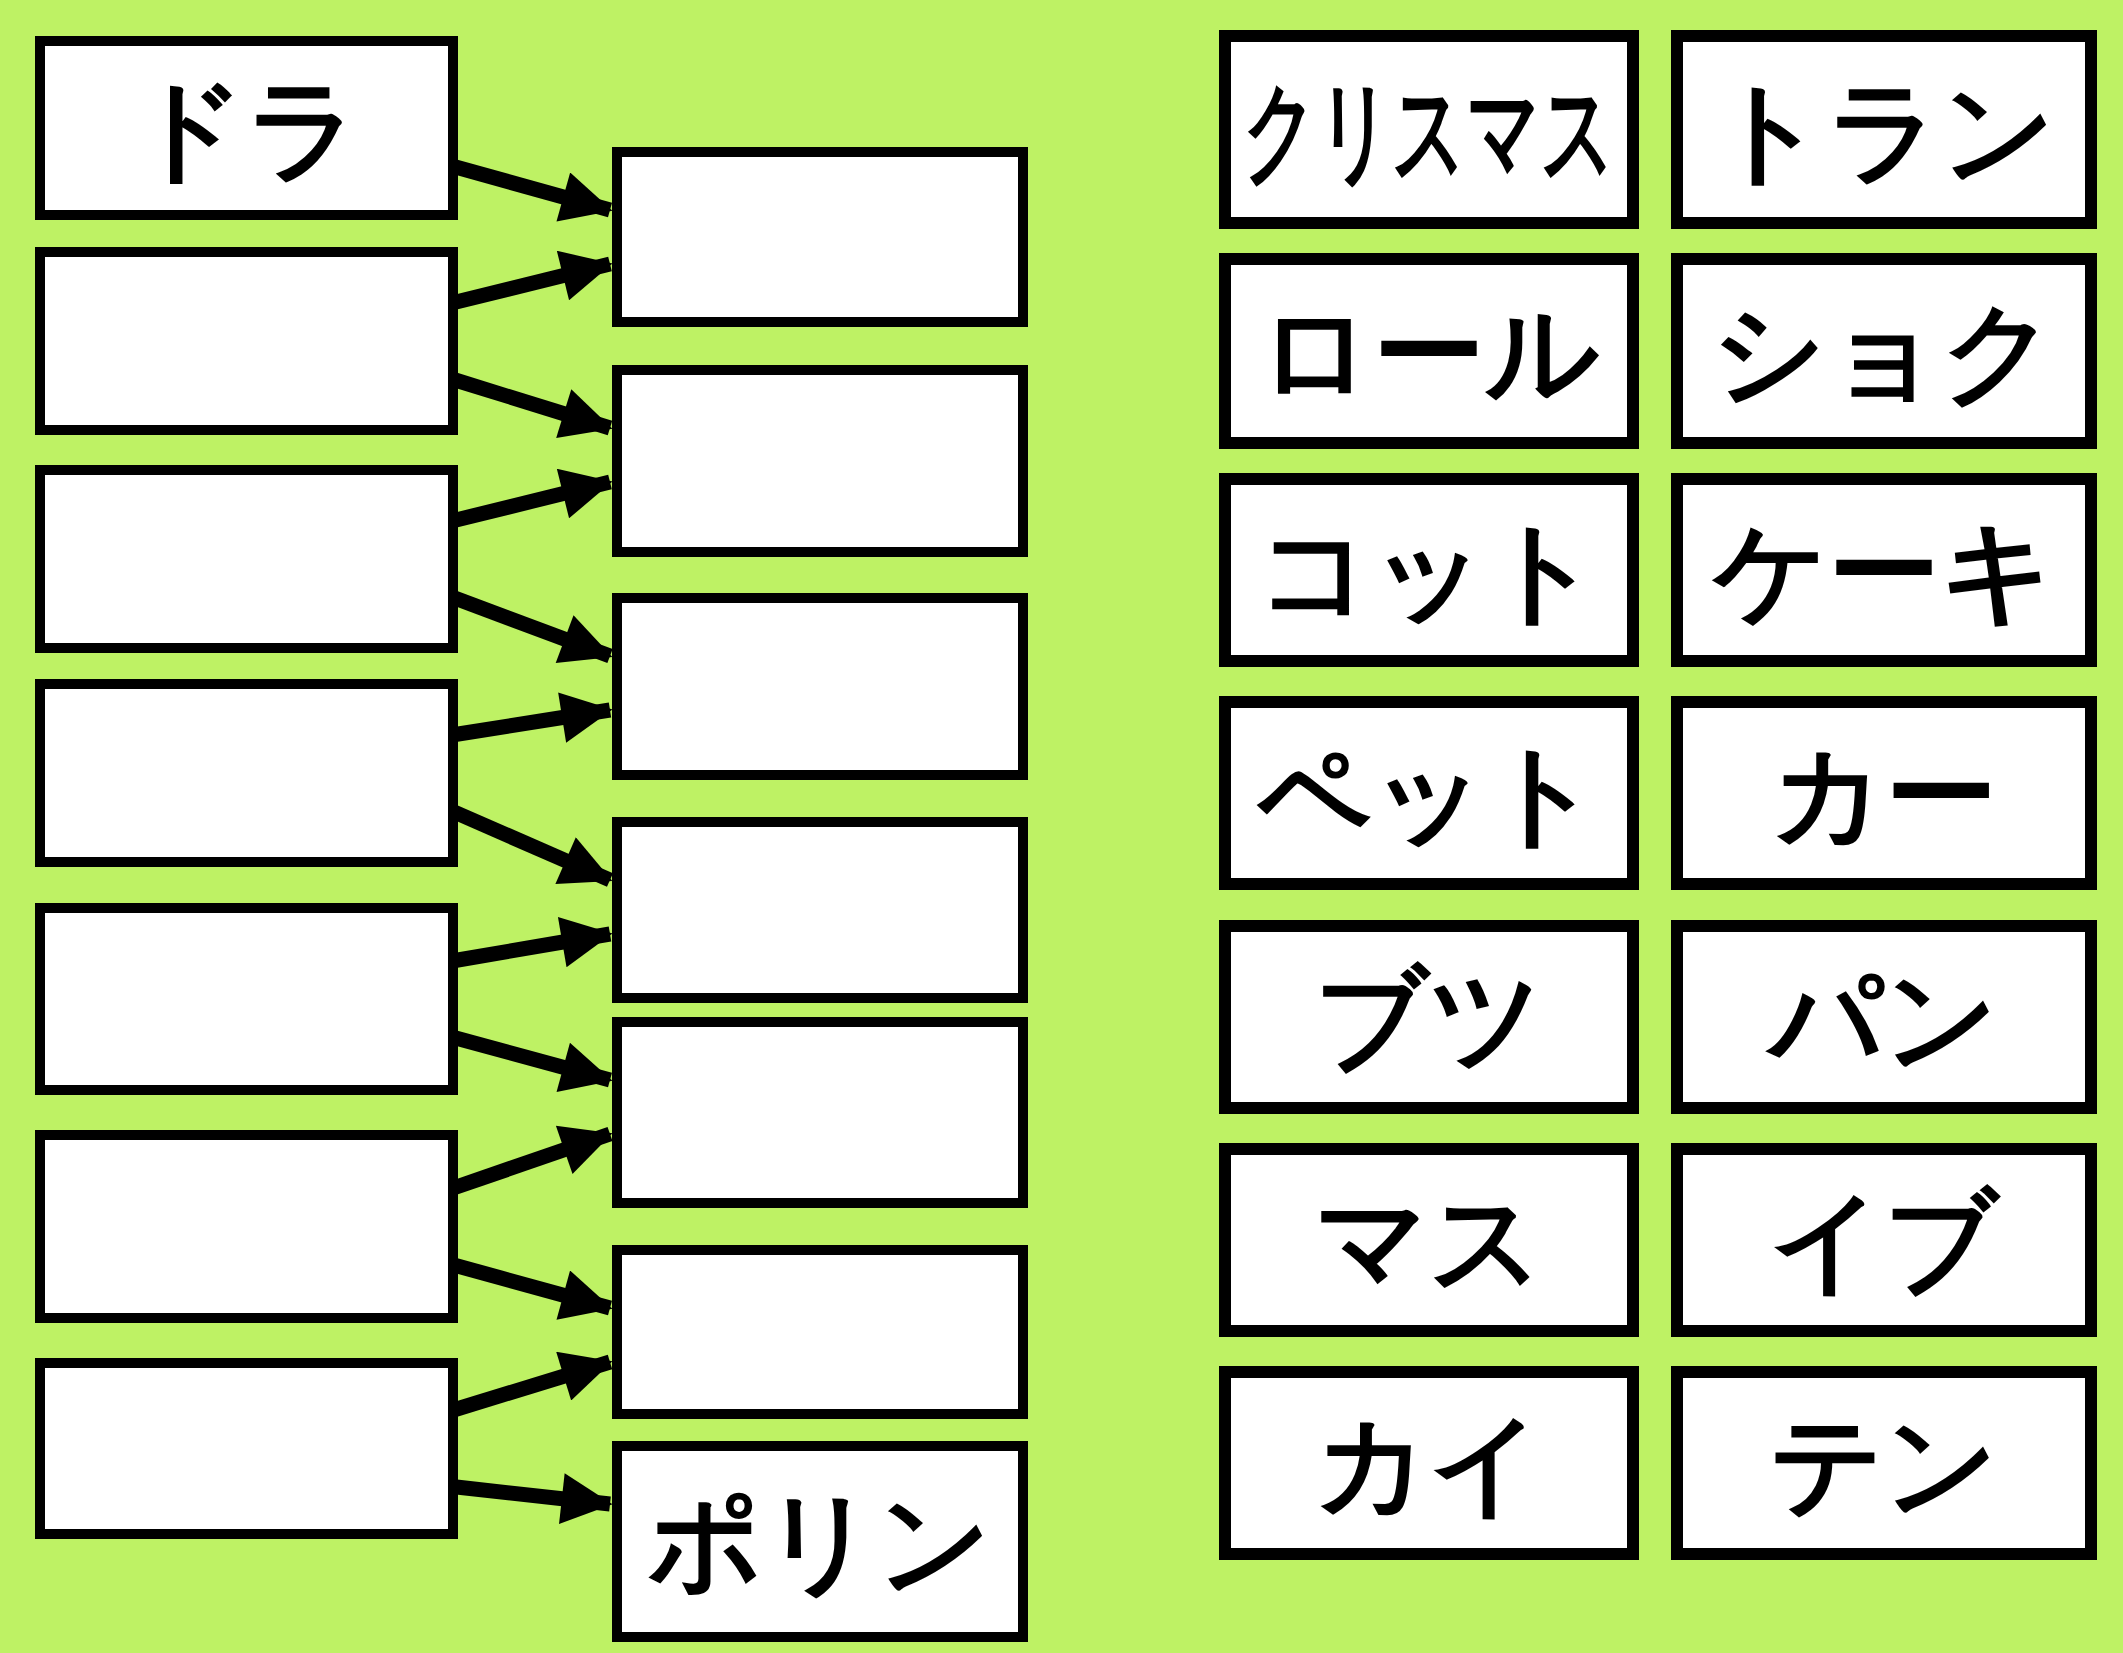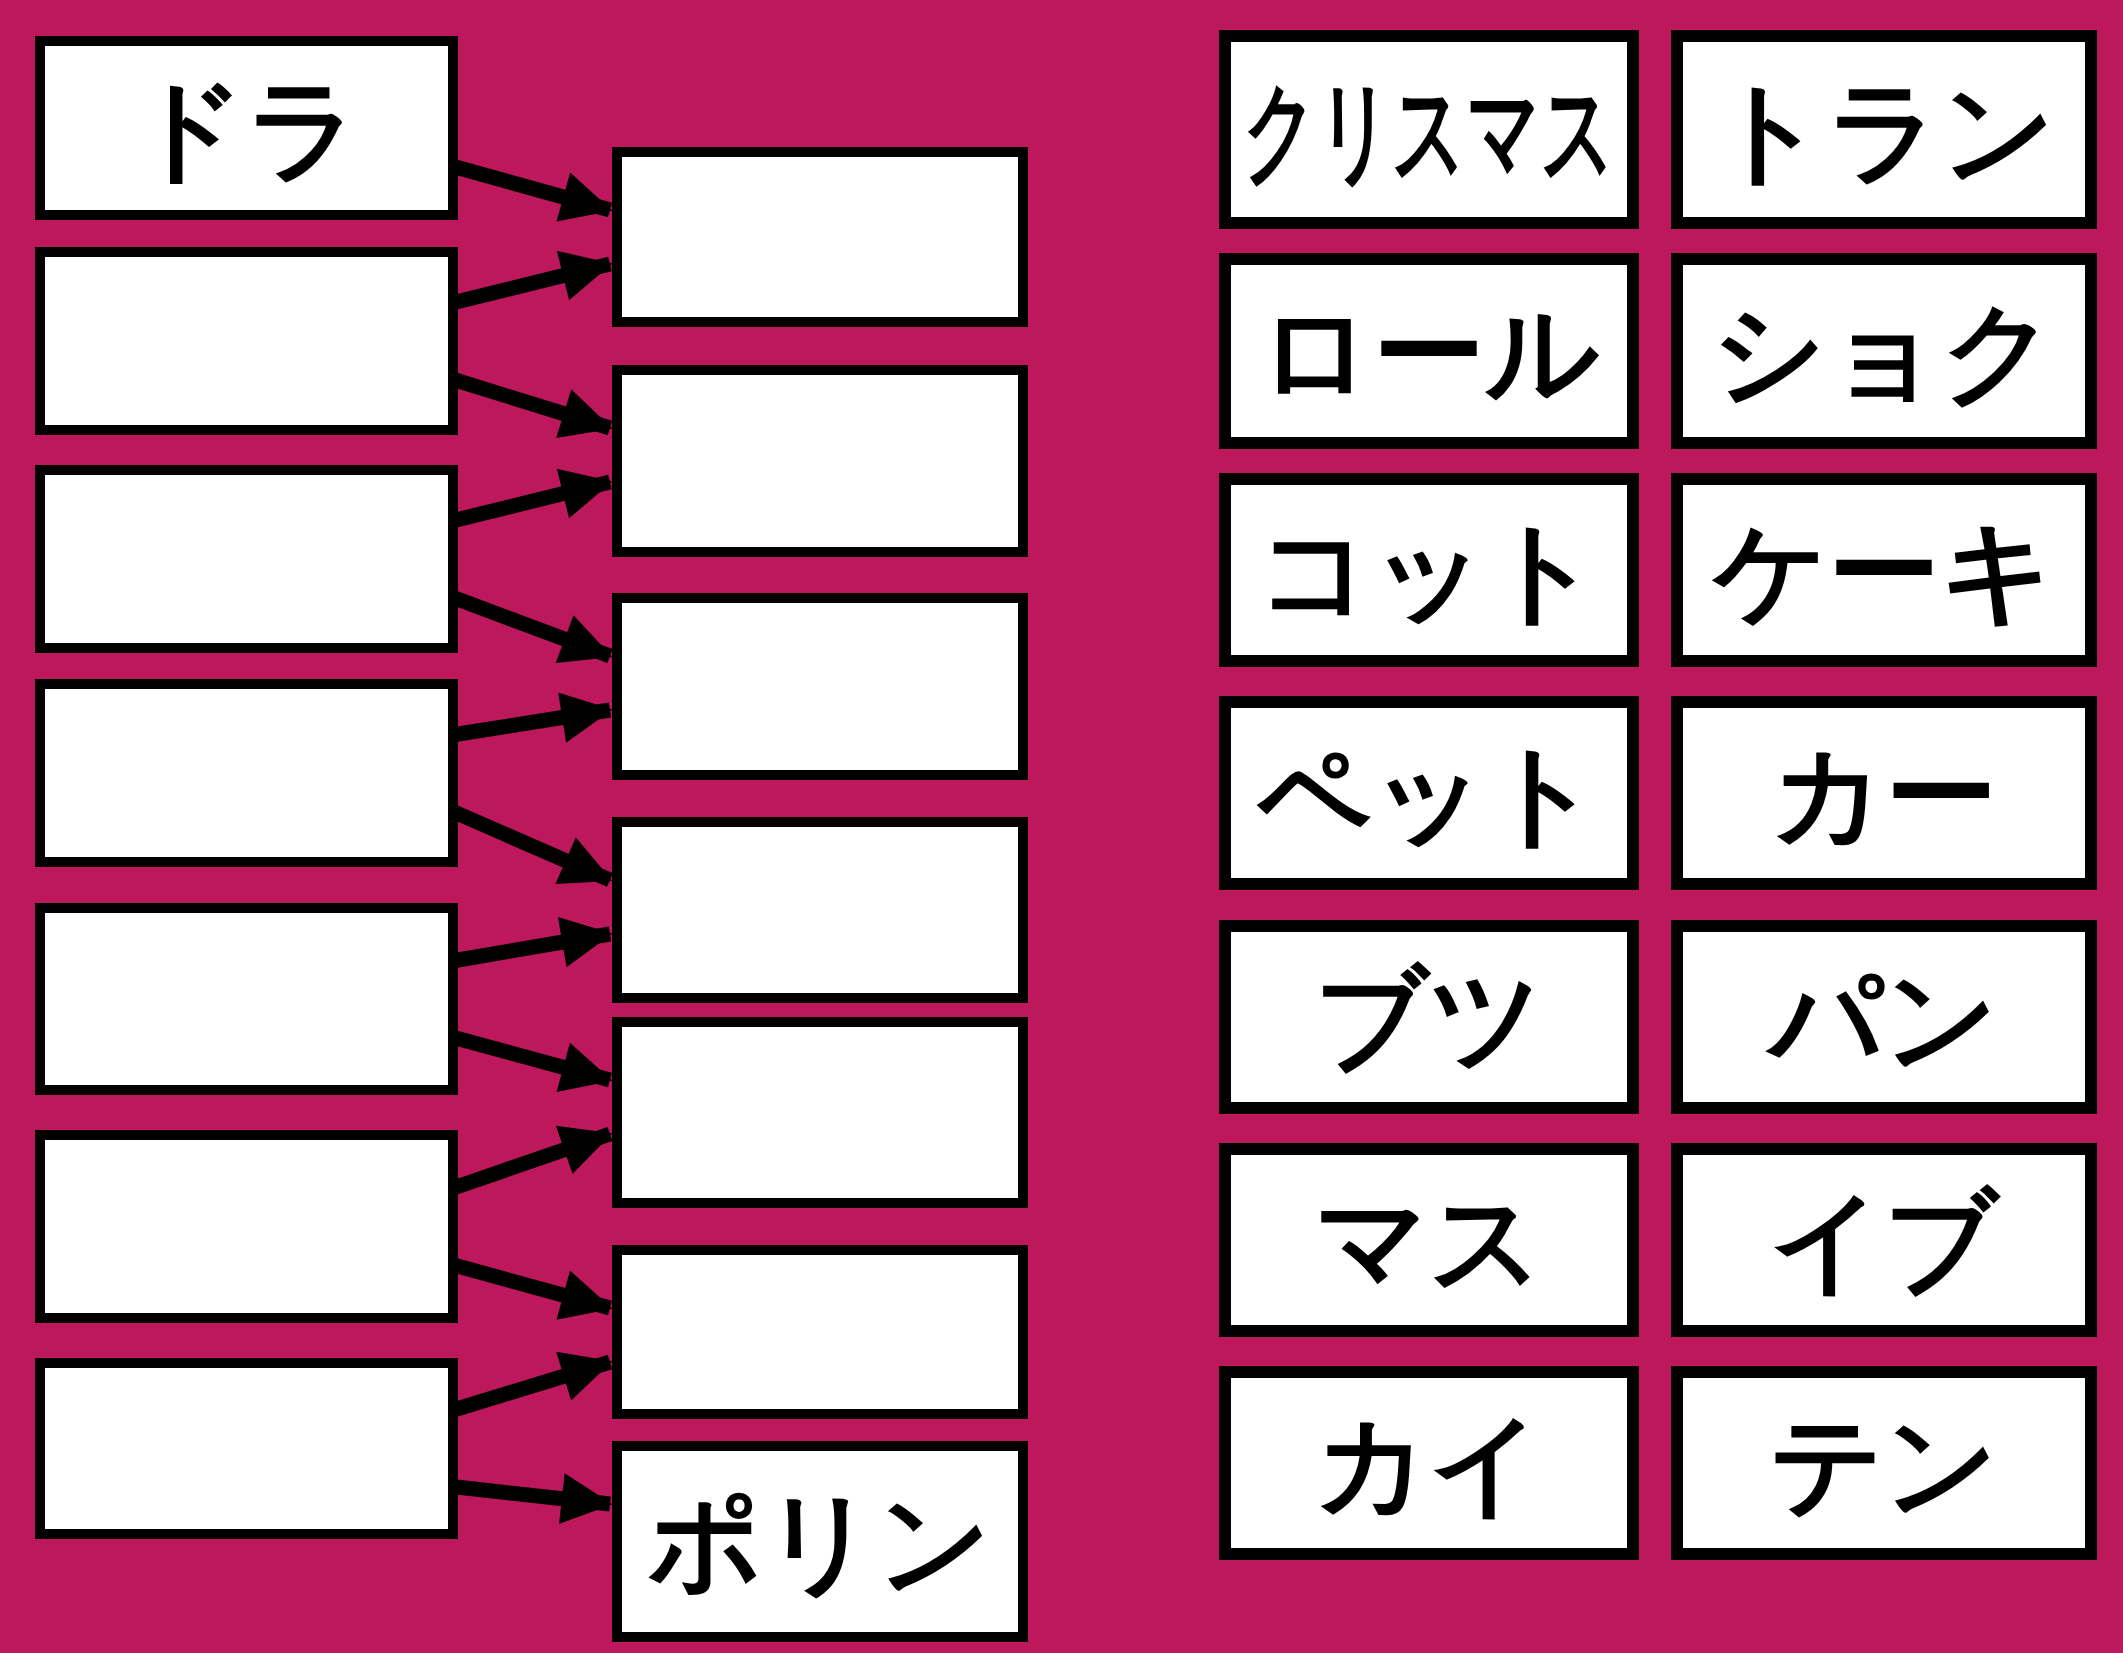--- a/index.html
+++ b/index.html
@@ -4,21 +4,21 @@
 <style>
   html, body {
     margin: 0;
     padding: 0;
     background: #ffffff;
   }
   #stage {
     width: 2123px;
     height: 1653px;
     position: relative;
-    background: #be185d;
+    background: #bef264;
   }
   svg { display: block; }
   .box {
     fill: #ffffff;
     stroke: #000000;
     stroke-width: 10;
   }
   .tile {
     fill: #ffffff;
     stroke: #000000;

